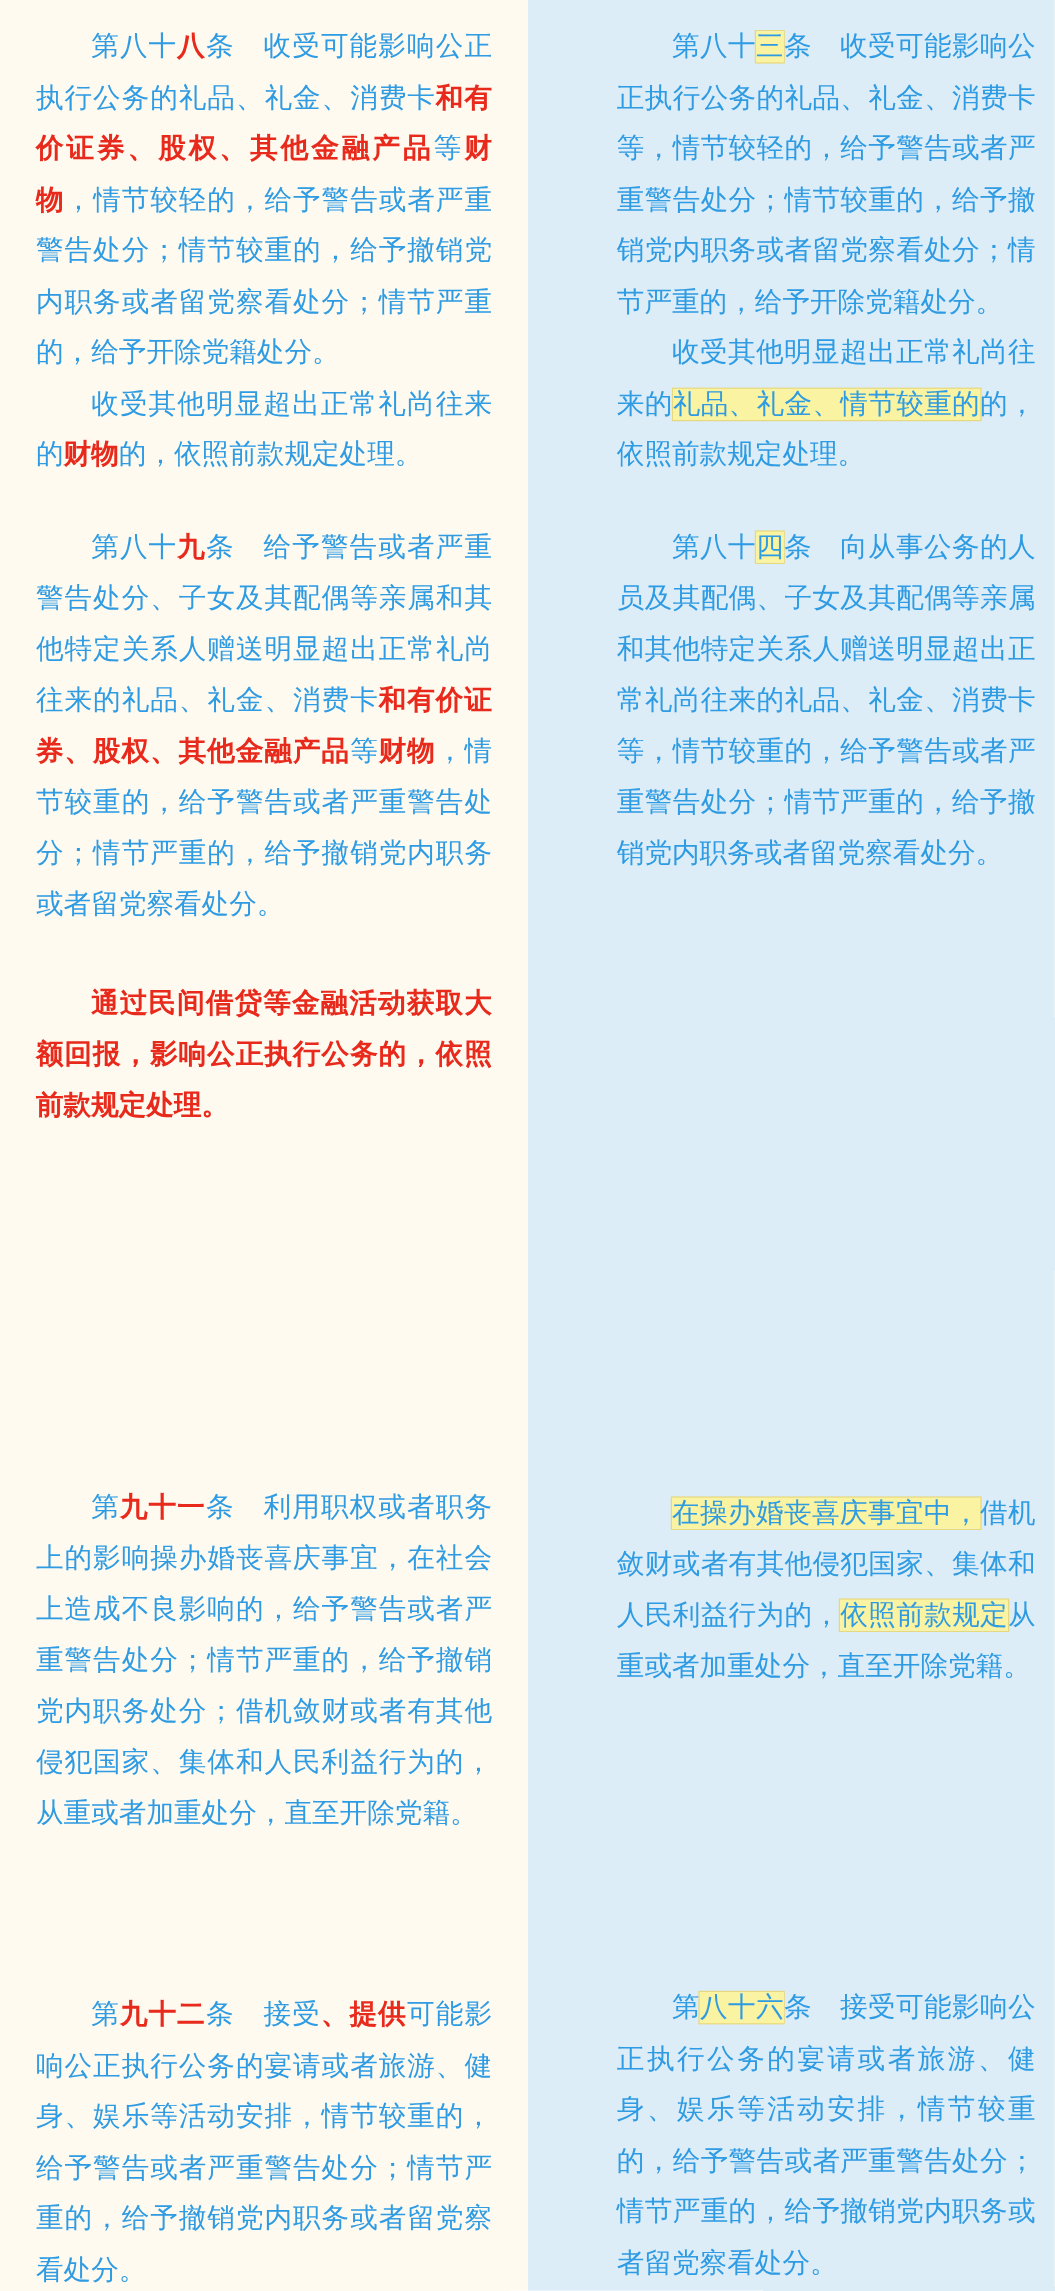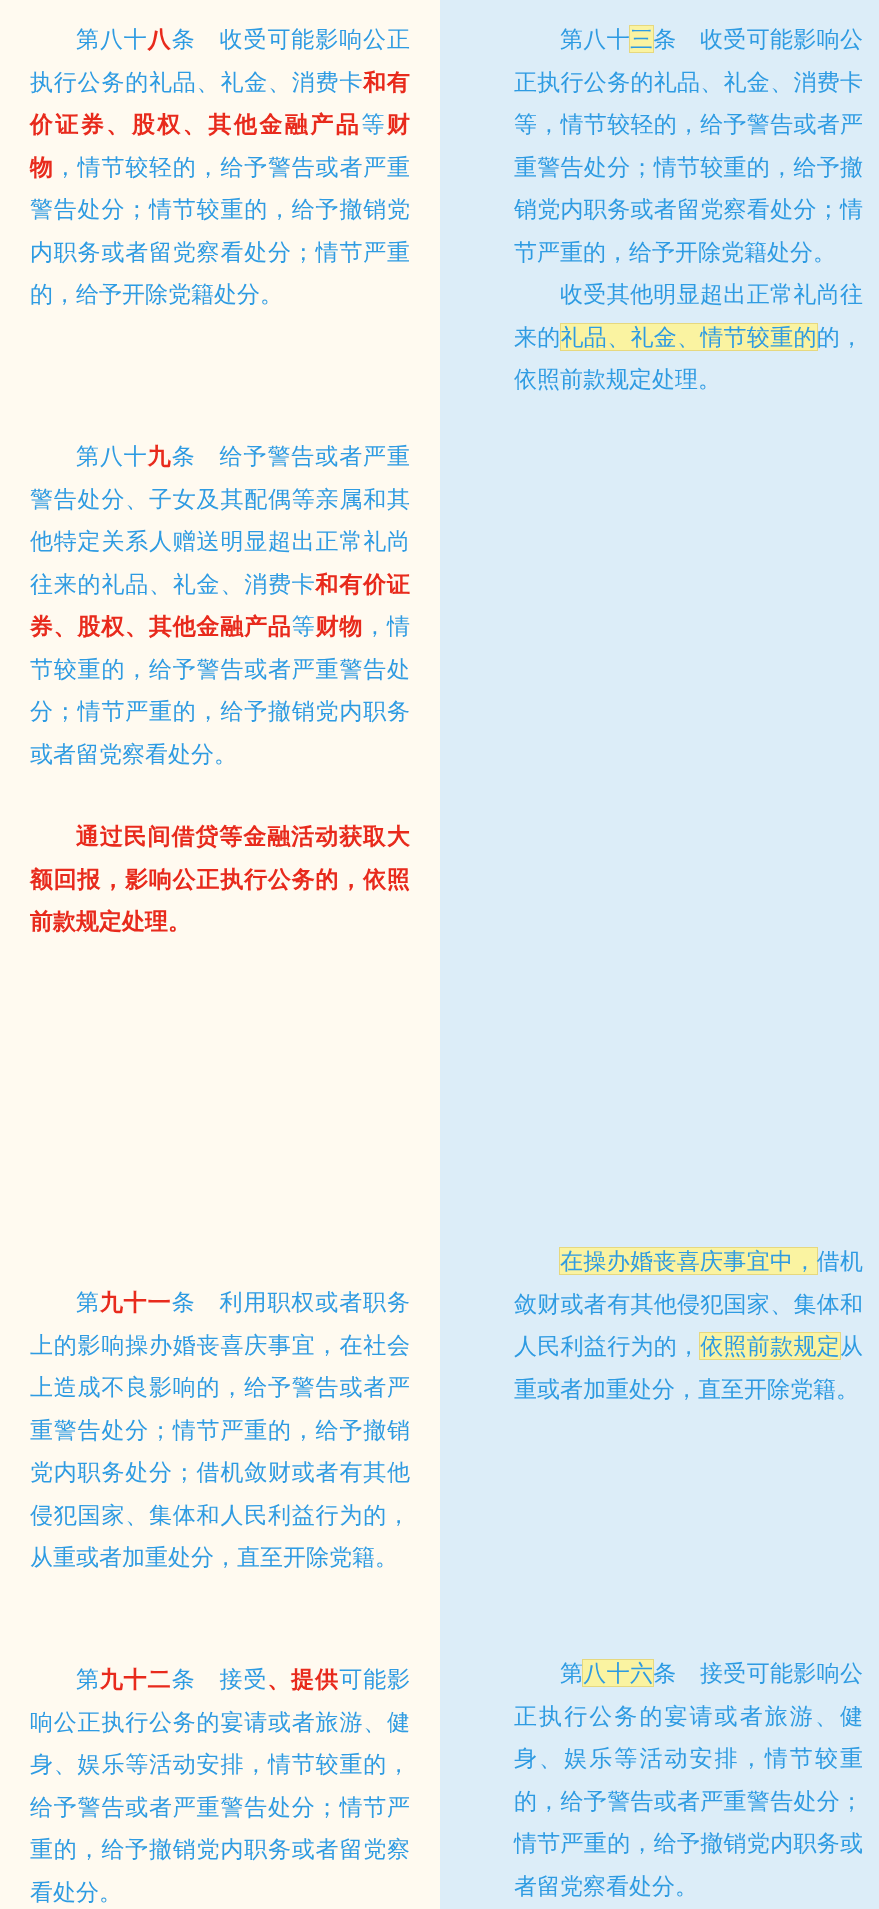--- a/index.html
+++ b/index.html
@@ -39,39 +39,43 @@
     box-shadow: 0 0 0 1px var(--hl-border, #E6D87F);
   }
 </style>
 </head>
 <body>
 
 <div class="page">
   <div class="col col-old">
       <div class="article" style="top: 18px;">
         <p><span class="s-b">第八十</span><span class="s-r">八</span><span class="s-b">条</span><span class="s-b">　收受可能影响公正执行公务的礼品、礼金、消费卡</span><span class="s-r">和有价证券、股权、其他金融产品</span><span class="s-b">等</span><span class="s-r">财物</span><span class="s-b">，情节较轻的，给予警告或者严重警告处分；情节较重的，给予撤销党内职务或者留党察看处分；情节严重的，给予开除党籍处分。</span></p>
+        <p><span class="s-b">收受其他明显超出正常礼尚往来的</span><span class="s-r">财物</span><span class="s-b">的，依照前款规定处理。</span></p>
       </div>
       <div class="article" style="top: 435px;">
         <p><span class="s-b">第八十</span><span class="s-r">九</span><span class="s-b">条</span><span class="s-b">　给予警告或者严重警告处分、子女及其配偶等亲属和其他特定关系人赠送明显超出正常礼尚往来的礼品、礼金、消费卡</span><span class="s-r">和有价证券、股权、其他金融产品</span><span class="s-b">等</span><span class="s-r">财物</span><span class="s-b">，情节较重的，给予警告或者严重警告处分；情节严重的，给予撤销党内职务或者留党察看处分。</span></p>
       </div>
       <div class="article" style="top: 815px;">
         <p><span class="s-r">通过民间借贷等金融活动获取大额回报，影响公正执行公务的，依照前款规定处理。</span></p>
       </div>
-      <div class="article" style="top: 1281px;">
+      <div class="article" style="top: 1235px;">
         <p><span class="s-b">第</span><span class="s-r">九十一</span><span class="s-b">条</span><span class="s-b">　利用职权或者职务上的影响操办婚丧喜庆事宜，在社会上造成不良影响的，给予警告或者严重警告处分；情节严重的，给予撤销党内职务处分；借机敛财或者有其他侵犯国家、集体和人民利益行为的，从重或者加重处分，直至开除党籍。</span></p>
       </div>
       <div class="article" style="top: 1658px;">
         <p><span class="s-b">第</span><span class="s-r">九十二</span><span class="s-b">条</span><span class="s-b">　接受</span><span class="s-r">、提供</span><span class="s-b">可能影响公正执行公务的宴请或者旅游、健身、娱乐等活动安排，情节较重的，给予警告或者严重警告处分；情节严重的，给予撤销党内职务或者留党察看处分。</span></p>
       </div>
     </div>
   <div class="col col-new">
       <div class="article" style="top: 18px;">
         <p><span class="s-b">第八十</span><span class="s-hl">三</span><span class="s-b">条</span><span class="s-b">　收受可能影响公正执行公务的礼品、礼金、消费卡等，情节较轻的，给予警告或者严重警告处分；情节较重的，给予撤销党内职务或者留党察看处分；情节严重的，给予开除党籍处分。</span></p>
         <p><span class="s-b">收受其他明显超出正常礼尚往来的</span><span class="s-hl">礼品、礼金、情节较重的</span><span class="s-b">的，依照前款规定处理。</span></p>
       </div>
+      <div class="article" style="top: 435px;">
+        <p><span class="s-b">第八十</span><span class="s-hl">四</span><span class="s-b">条</span><span class="s-b">　向从事公务的人员及其配偶、子女及其配偶等亲属和其他特定关系人赠送明显超出正常礼尚往来的礼品、礼金、消费卡等，情节较重的，给予警告或者严重警告处分；情节严重的，给予撤销党内职务或者留党察看处分。</span></p>
+      </div>
       <div class="article" style="top: 1240px;">
         <p><span class="s-hl">在操办婚丧喜庆事宜中，</span><span class="s-b">借机敛财或者有其他侵犯国家、集体和人民利益行为的，</span><span class="s-hl">依照前款规定</span><span class="s-b">从重或者加重处分，直至开除党籍。</span></p>
       </div>
       <div class="article" style="top: 1652px;">
         <p><span class="s-b">第</span><span class="s-hl">八十六</span><span class="s-b">条</span><span class="s-b">　接受可能影响公正执行公务的宴请或者旅游、健身、娱乐等活动安排，情节较重的，给予警告或者严重警告处分；情节严重的，给予撤销党内职务或者留党察看处分。</span></p>
       </div>
     </div>
 </div>
 
 </body></html>

